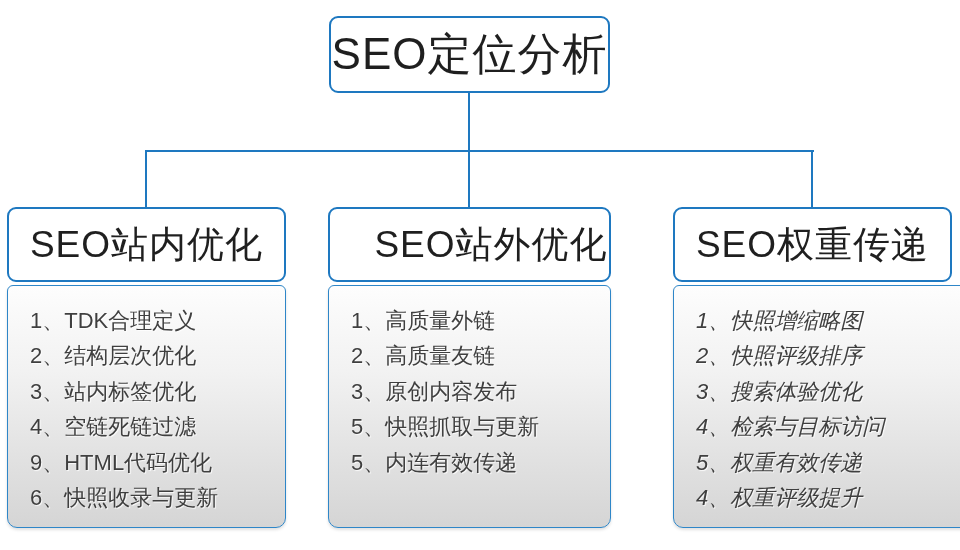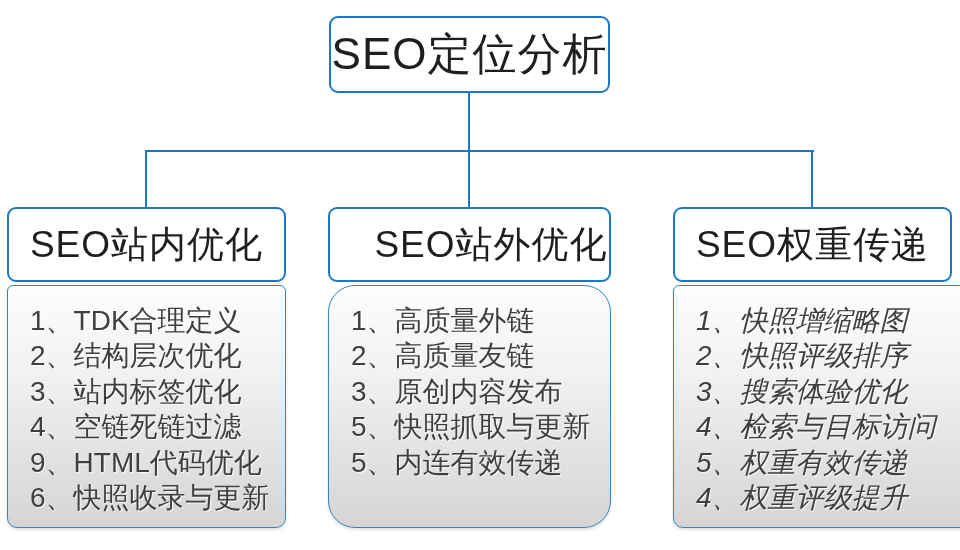--- a/index.html
+++ b/index.html
@@ -54,30 +54,30 @@
   .panel {
     position: absolute;
     top: 285px; height: 243px;
     box-sizing: border-box;
     border: 1.5px solid #2e86c8;
     border-radius: 6px 6px 10px 10px;
     background: linear-gradient(180deg, #fdfdfd 0%, #f2f2f2 35%, #e2e2e2 70%, #d5d5d5 100%);
     box-shadow: 0 2px 3px rgba(0,0,0,0.12);
   }
   .panel.p0 { left: 7px;   width: 279px; }
-  .panel.p1 { left: 328px; width: 283px; border-radius: 27px; }
+  .panel.p1 { left: 328px; width: 283px; }
   .panel.p2 { left: 673px; width: 330px; font-style: italic; }
 
   .panel ul {
     list-style: none;
     margin: 0;
     padding: 17px 0 0 22px;
   }
   .panel li {
-    font-size: 28px;
+    font-size: 22px;
     line-height: 35.4px;
     color: #3f3f3f;
     text-shadow: 1px 1px 1px rgba(255,255,255,0.9);
     white-space: nowrap;
   }
 </style>
 </head>
 <body>
 
 <div class="stage">

